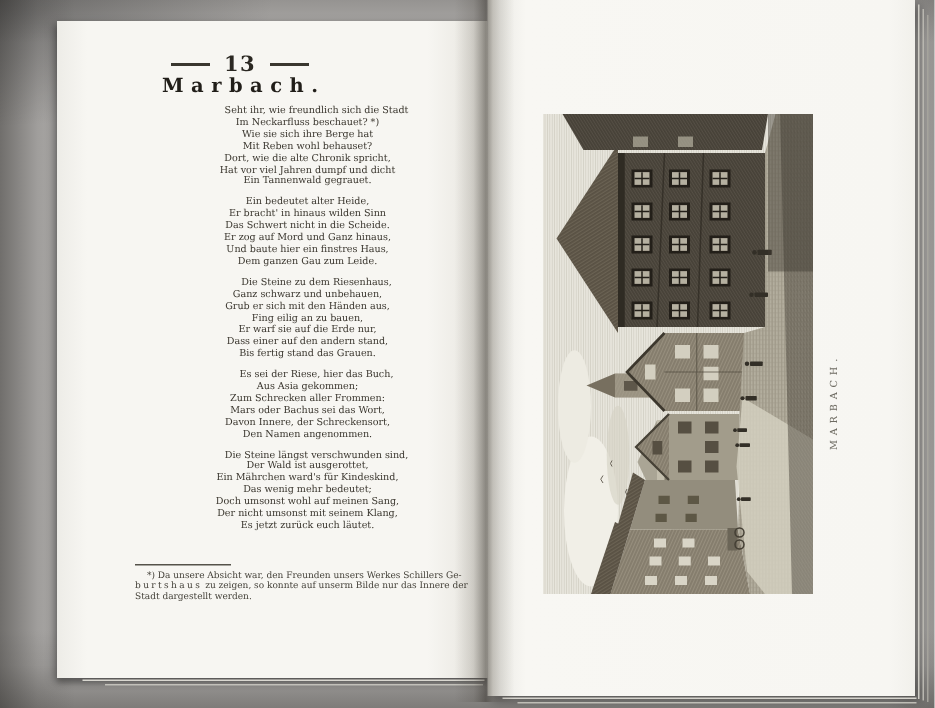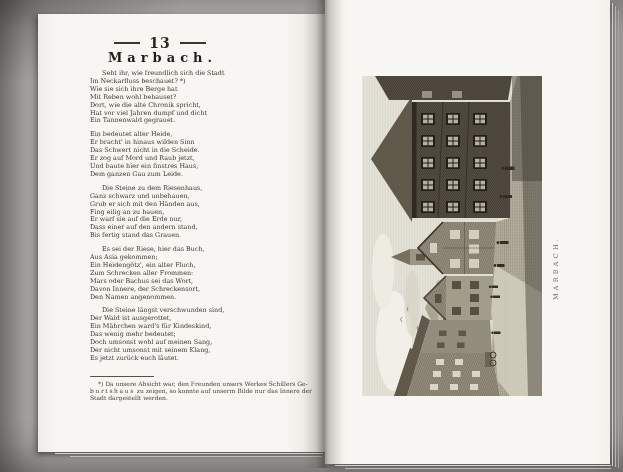--- a/index.html
+++ b/index.html
@@ -20,21 +20,21 @@
     box-shadow:-3px 2px 6px rgba(0,0,0,.3), 0 3px 4px rgba(0,0,0,.25);}
   .pagenum-row{position:absolute;left:0;top:22px;width:244px;display:flex;align-items:center;justify-content:center;gap:9px;}
   .pagenum-row .rule{display:inline-block;width:26px;height:2px;background:#3a372f;}
   .pagenum-row .num{font-size:14px;font-weight:bold;color:#2b2822;letter-spacing:1px;line-height:1;}
   .title{position:absolute;left:0;top:36px;width:244px;margin:0;text-align:center;
     font-size:13px;font-weight:800;letter-spacing:5px;text-indent:5px;color:#211e19;}
 
   .poem{position:absolute;left:52px;top:56px;width:230px;color:#3a362e;
     font-size:6.4px;line-height:7.9px;}
   .stanza{margin:0 0 6px 0;}
-  .pline{white-space:nowrap;}
+  .pline{white-space:nowrap;text-align:center;}
   .pline.first{text-indent:12px;}
 
   .footnote{position:absolute;left:52px;top:362px;width:235px;color:#45423a;
     font-size:6px;line-height:7.2px;}
   .fn-rule{width:64px;height:1px;background:#55524a;margin-bottom:3px;}
   .fn-line{white-space:nowrap;}
   .fn-line.indent{text-indent:8px;}
   .sperr{letter-spacing:1.6px;}
 
   
@@ -83,37 +83,36 @@
           <div class="pline">Wie sie sich ihre Berge hat</div>
           <div class="pline">Mit Reben wohl behauset?</div>
           <div class="pline">Dort, wie die alte Chronik spricht,</div>
           <div class="pline">Hat vor viel Jahren dumpf und dicht</div>
           <div class="pline">Ein Tannenwald gegrauet.</div>
         </div>
         <div class="stanza">
           <div class="pline">Ein bedeutet alter Heide,</div>
           <div class="pline">Er bracht' in hinaus wilden Sinn</div>
           <div class="pline">Das Schwert nicht in die Scheide.</div>
-          <div class="pline">Er zog auf Mord und Raub jetzt,</div>
+          <div class="pline">Er zog auf Mord und Ganz hinaus,</div>
           <div class="pline">Und baute hier ein finstres Haus,</div>
           <div class="pline">Dem ganzen Gau zum Leide.</div>
         </div>
         <div class="stanza">
           <div class="pline first">Die Steine zu dem Riesenhaus,</div>
           <div class="pline">Ganz schwarz und unbehauen,</div>
           <div class="pline">Grub er sich mit den Händen aus,</div>
           <div class="pline">Fing eilig an zu bauen,</div>
           <div class="pline">Er warf sie auf die Erde nur,</div>
           <div class="pline">Dass einer auf den andern stand,</div>
           <div class="pline">Bis fertig stand das Grauen.</div>
         </div>
         <div class="stanza">
           <div class="pline first">Es sei der Riese, hier das Buch,</div>
           <div class="pline">Aus Asia gekommen;</div>
-          <div class="pline">Ein Heidengötz', ein alter Fluch,</div>
           <div class="pline">Zum Schrecken aller Frommen:</div>
           <div class="pline">Mars oder Bachus sei das Wort,</div>
           <div class="pline">Davon Innere, der Schreckensort,</div>
           <div class="pline">Den Namen angenommen.</div>
         </div>
         <div class="stanza">
           <div class="pline first">Die Steine längst verschwunden sind,</div>
           <div class="pline">Der Wald ist ausgerottet,</div>
           <div class="pline">Ein Mährchen ward's für Kindeskind,</div>
           <div class="pline">Das wenig mehr bedeutet;</div>

